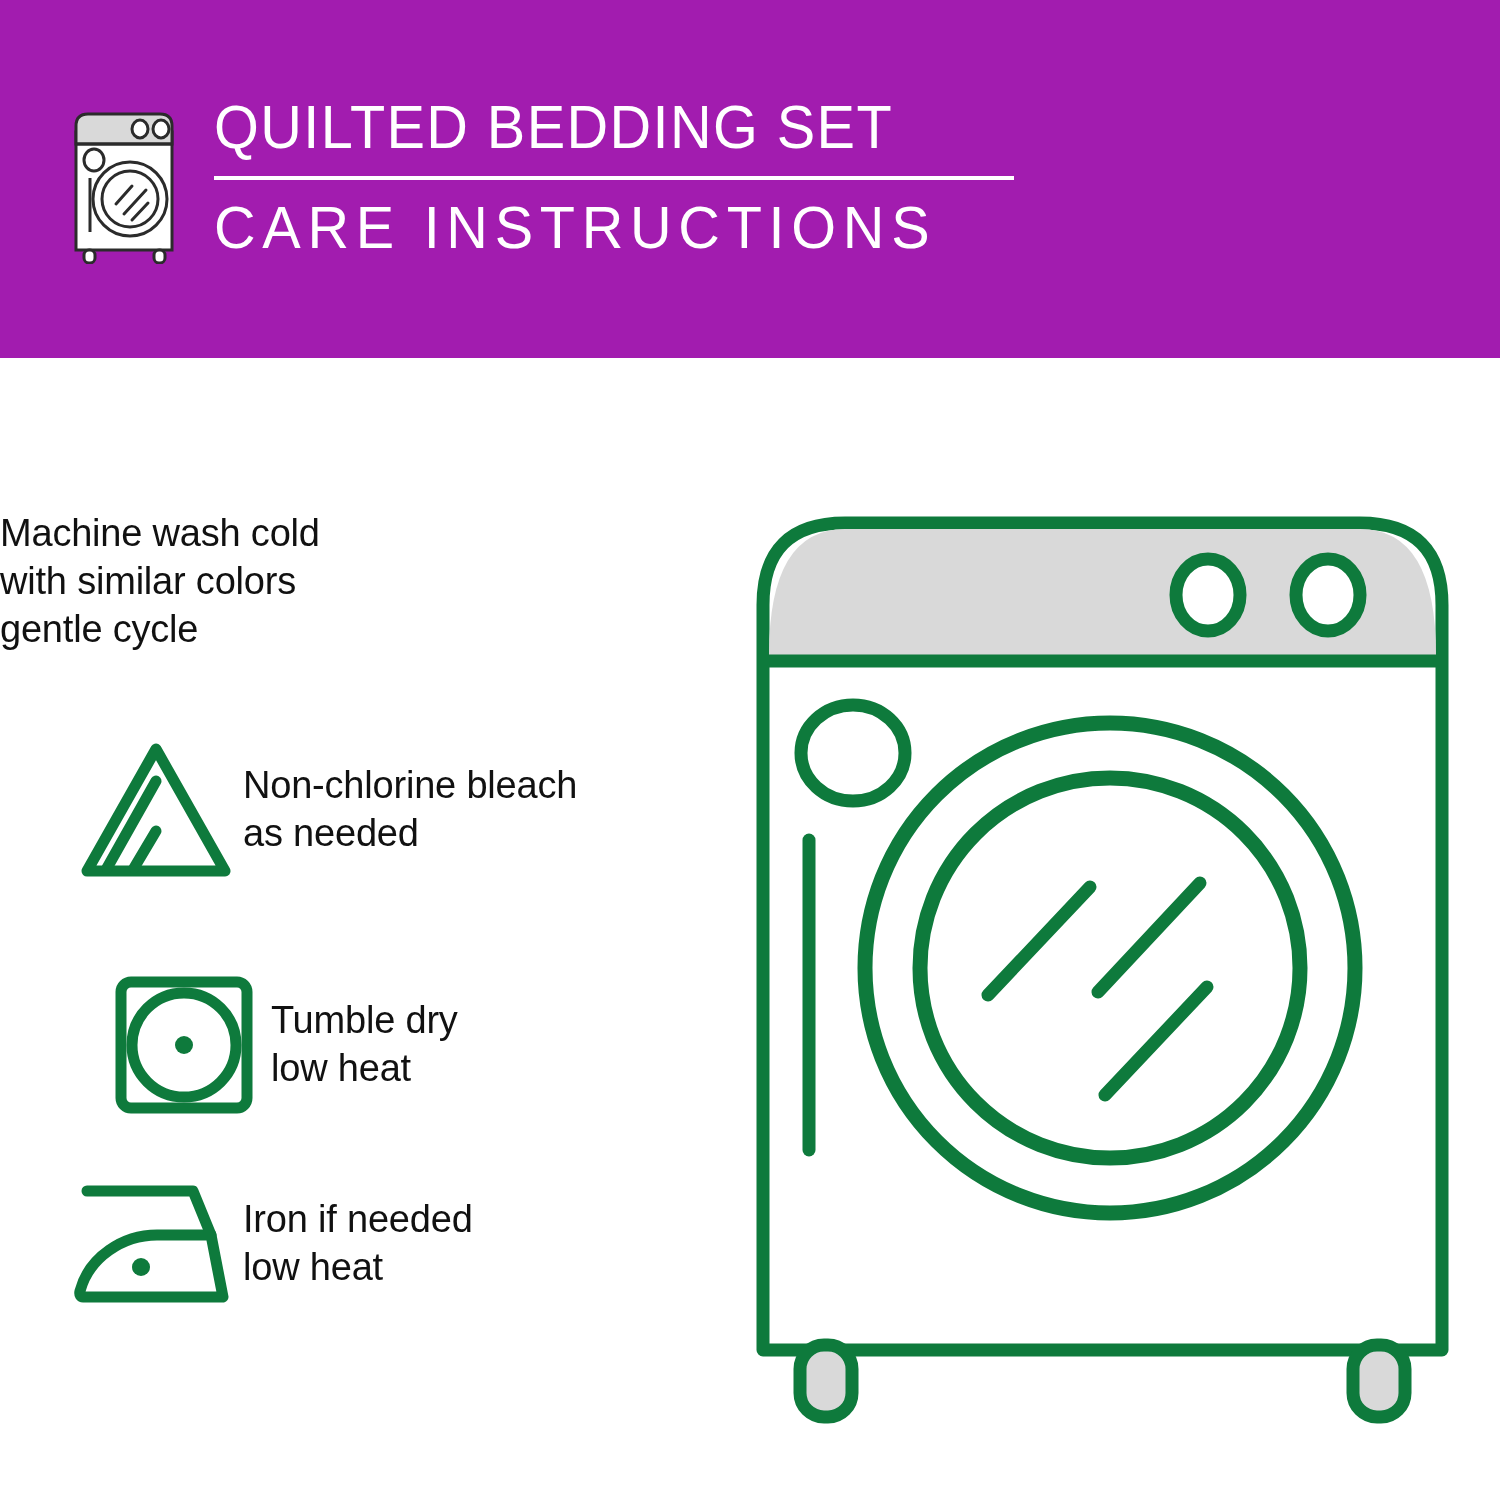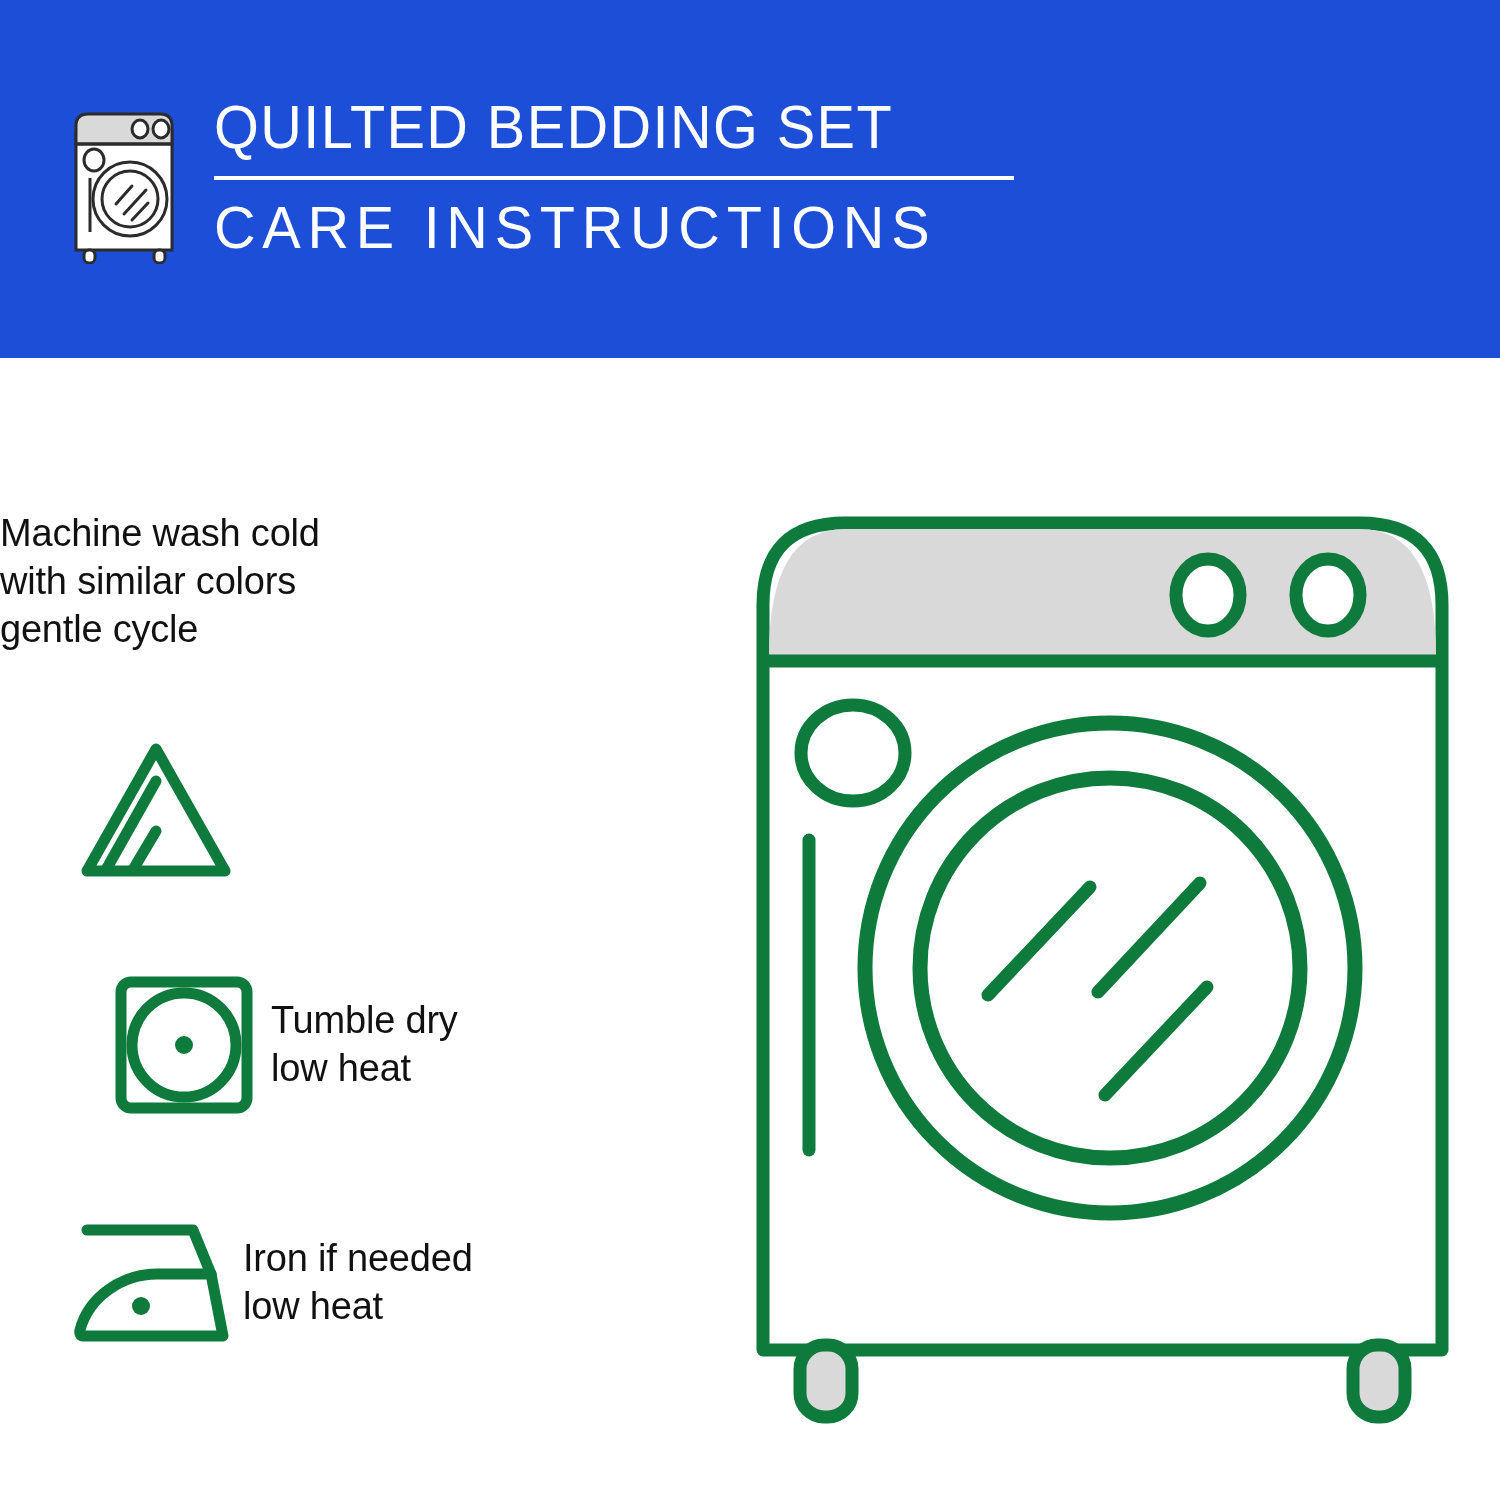--- a/index.html
+++ b/index.html
@@ -7,21 +7,21 @@
     width:1500px;height:1500px;
     background:#ffffff;
     font-family:"Liberation Sans", sans-serif;
     overflow:hidden;
     position:relative;
   }
 
   
   #header-band{
     position:absolute;left:0;top:0;width:1500px;height:358px;
-    background:#1d4ed8;
+    background:#a21caf;
   }
   #header-icon{
     position:absolute;left:62px;top:104px;width:130px;height:160px;
   }
   #header-text{
     position:absolute;left:214px;top:96px;width:810px;
   }
   #header-title{
     font-family:"Liberation Sans", sans-serif;
     font-size:62px;
@@ -57,21 +57,21 @@
   .care-row{
     position:absolute;
     left:0;
     width:740px;
     display:flex;
     align-items:center;
   }
   .care-row-0{top:120px;}
   .care-row-1{top:345px;}
   .care-row-2{top:580px;padding-left:28px;}
-  .care-row-3{top:818px;}
+  .care-row-3{top:779px;}
 
   .care-symbol{
     width:175px;
     flex:0 0 175px;
     display:flex;
     justify-content:center;
     align-items:center;
     margin-left:68px;
   }
   .care-label{
@@ -138,20 +138,22 @@
   <div class="care-row care-row-1">
     <div class="care-symbol">
       <svg viewBox="0 0 170 150" width="170" height="150">
         <g fill="none" stroke="#0e7a3c" stroke-width="11" stroke-linecap="round" stroke-linejoin="round">
           <path d="M85 14 L154 136 L16 136 Z"></path>
           <line x1="85" y1="46" x2="36" y2="133"></line>
           <line x1="85" y1="96" x2="63" y2="133"></line>
         </g>
       </svg>
     </div>
+    <div class="care-label">Non-chlorine bleach
+as needed</div>
   </div>
 
   <div class="care-row care-row-2">
     <div class="care-symbol">
       <svg viewBox="0 0 170 150" width="170" height="150">
         <rect x="22" y="12" width="126" height="126" rx="10" fill="none" stroke="#0e7a3c" stroke-width="11"></rect>
         <circle cx="85" cy="75" r="52" fill="none" stroke="#0e7a3c" stroke-width="11"></circle>
         <circle cx="85" cy="75" r="9" fill="#0e7a3c"></circle>
       </svg>
     </div>

